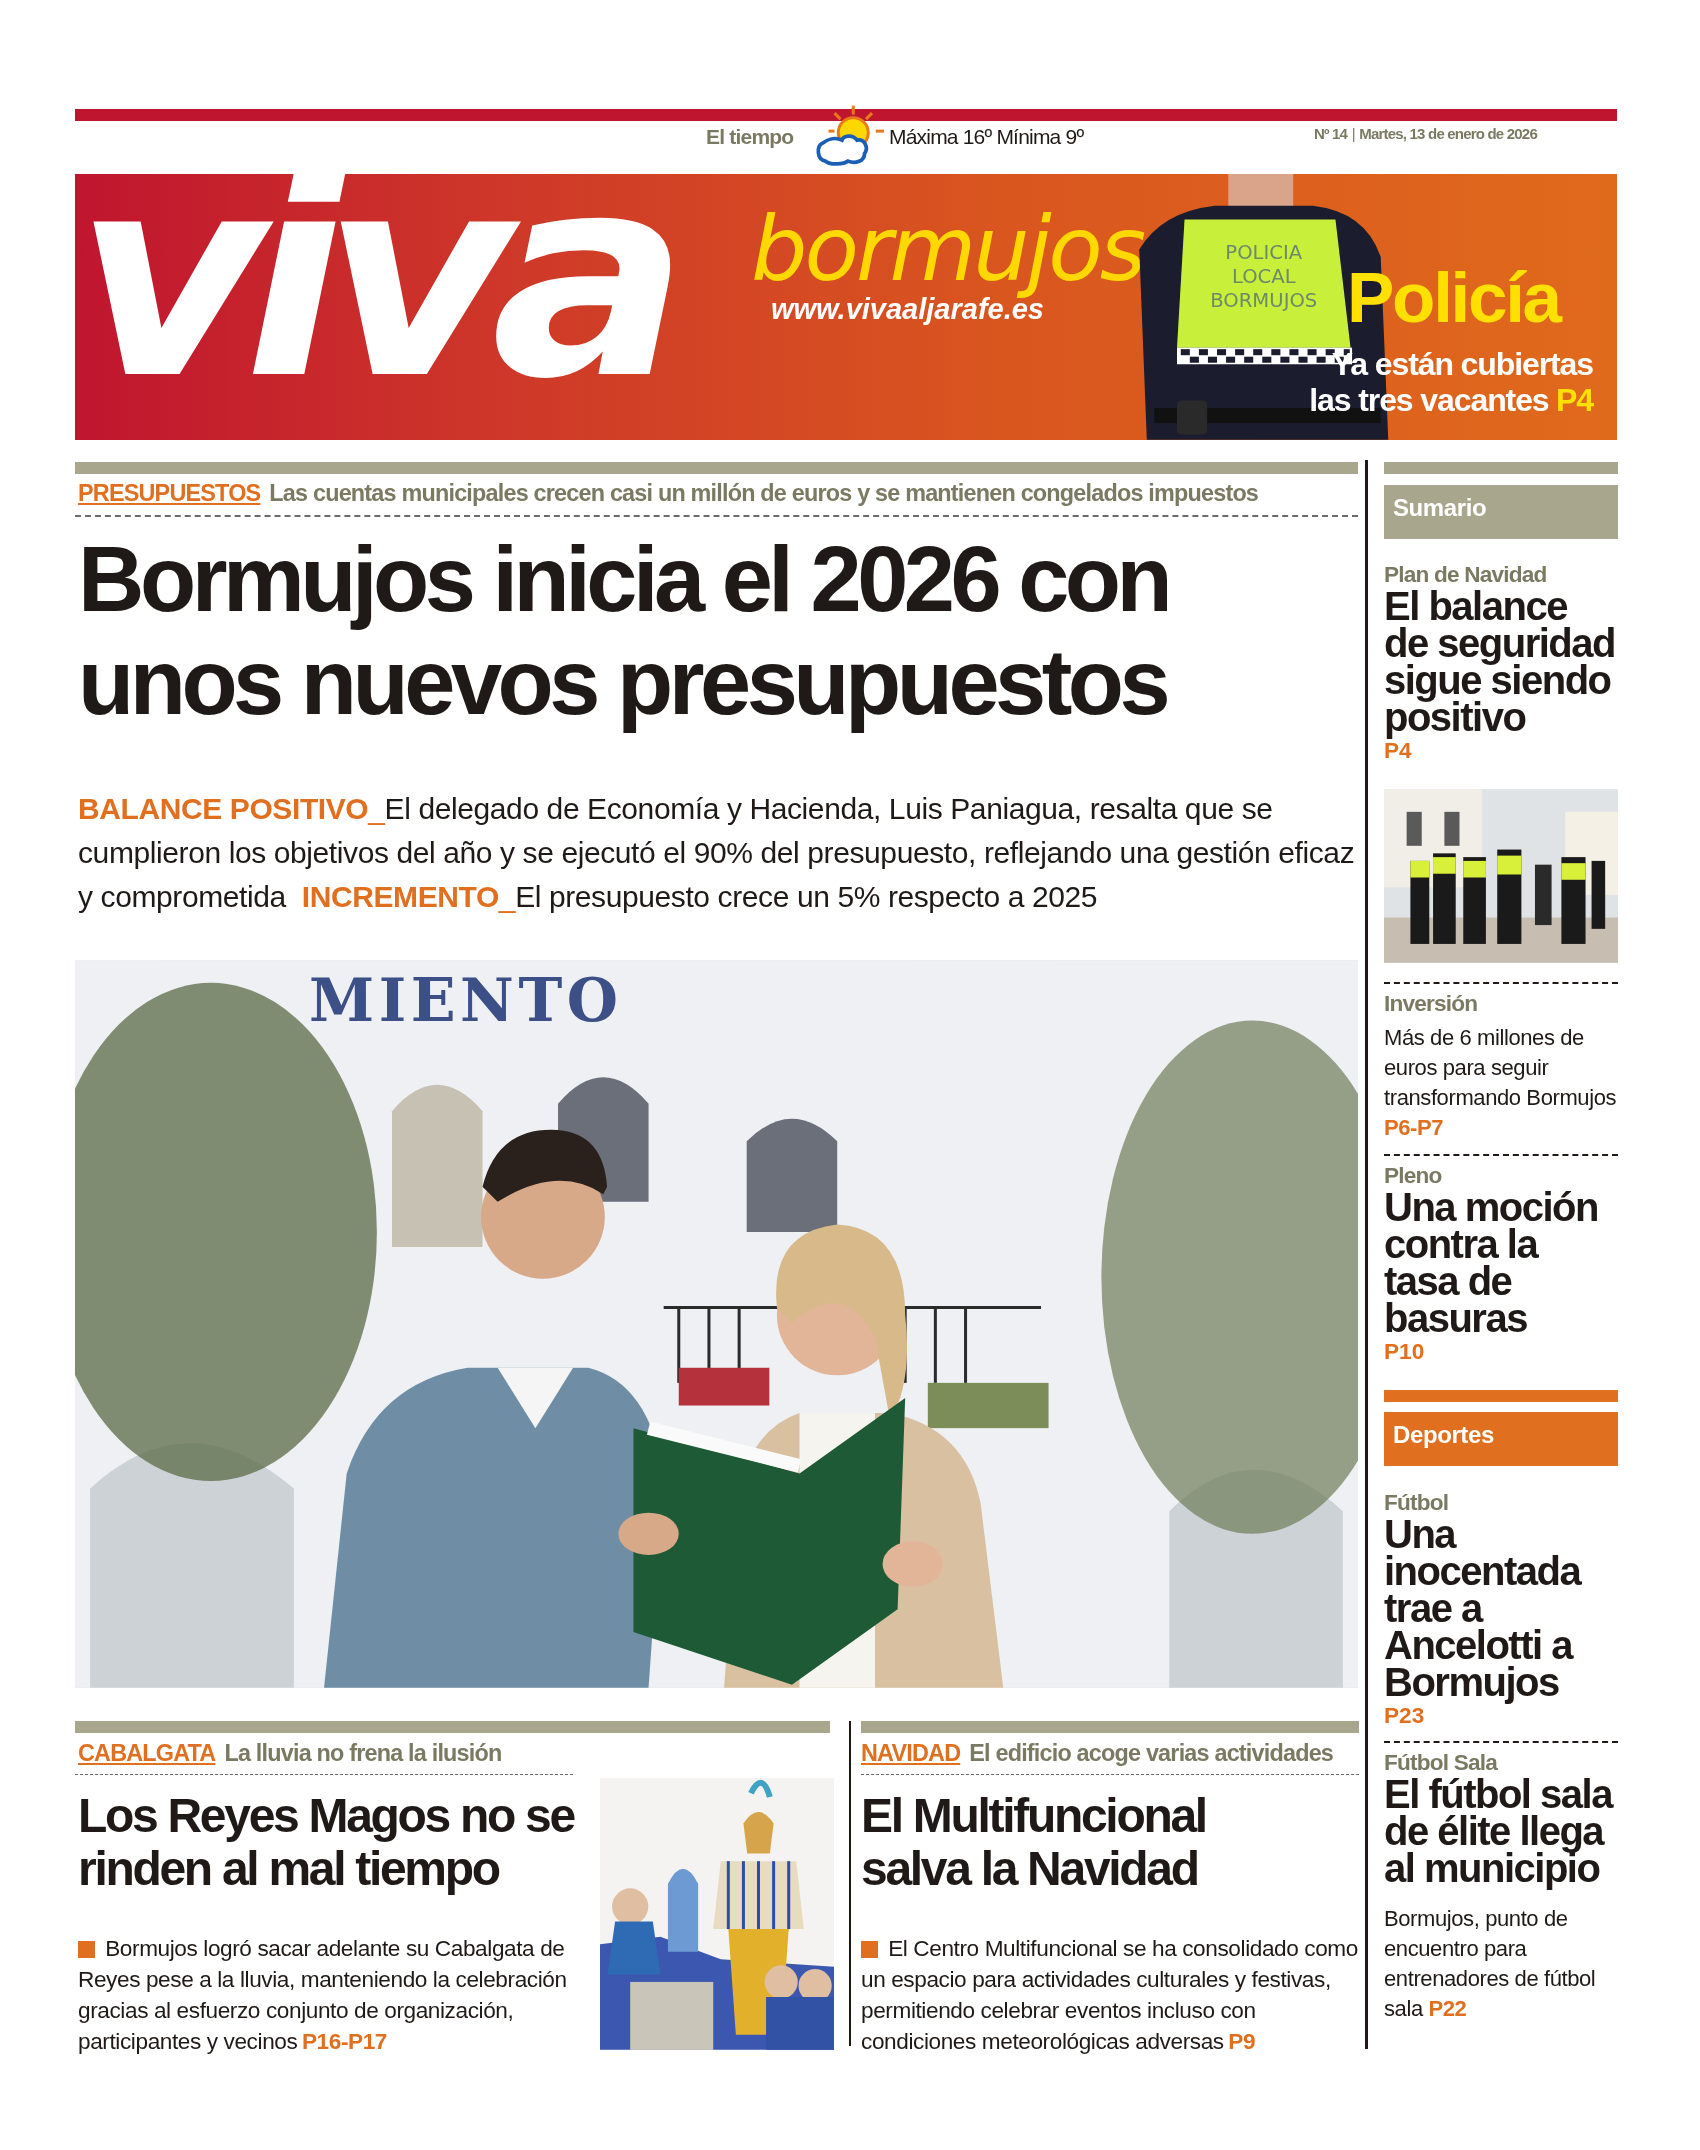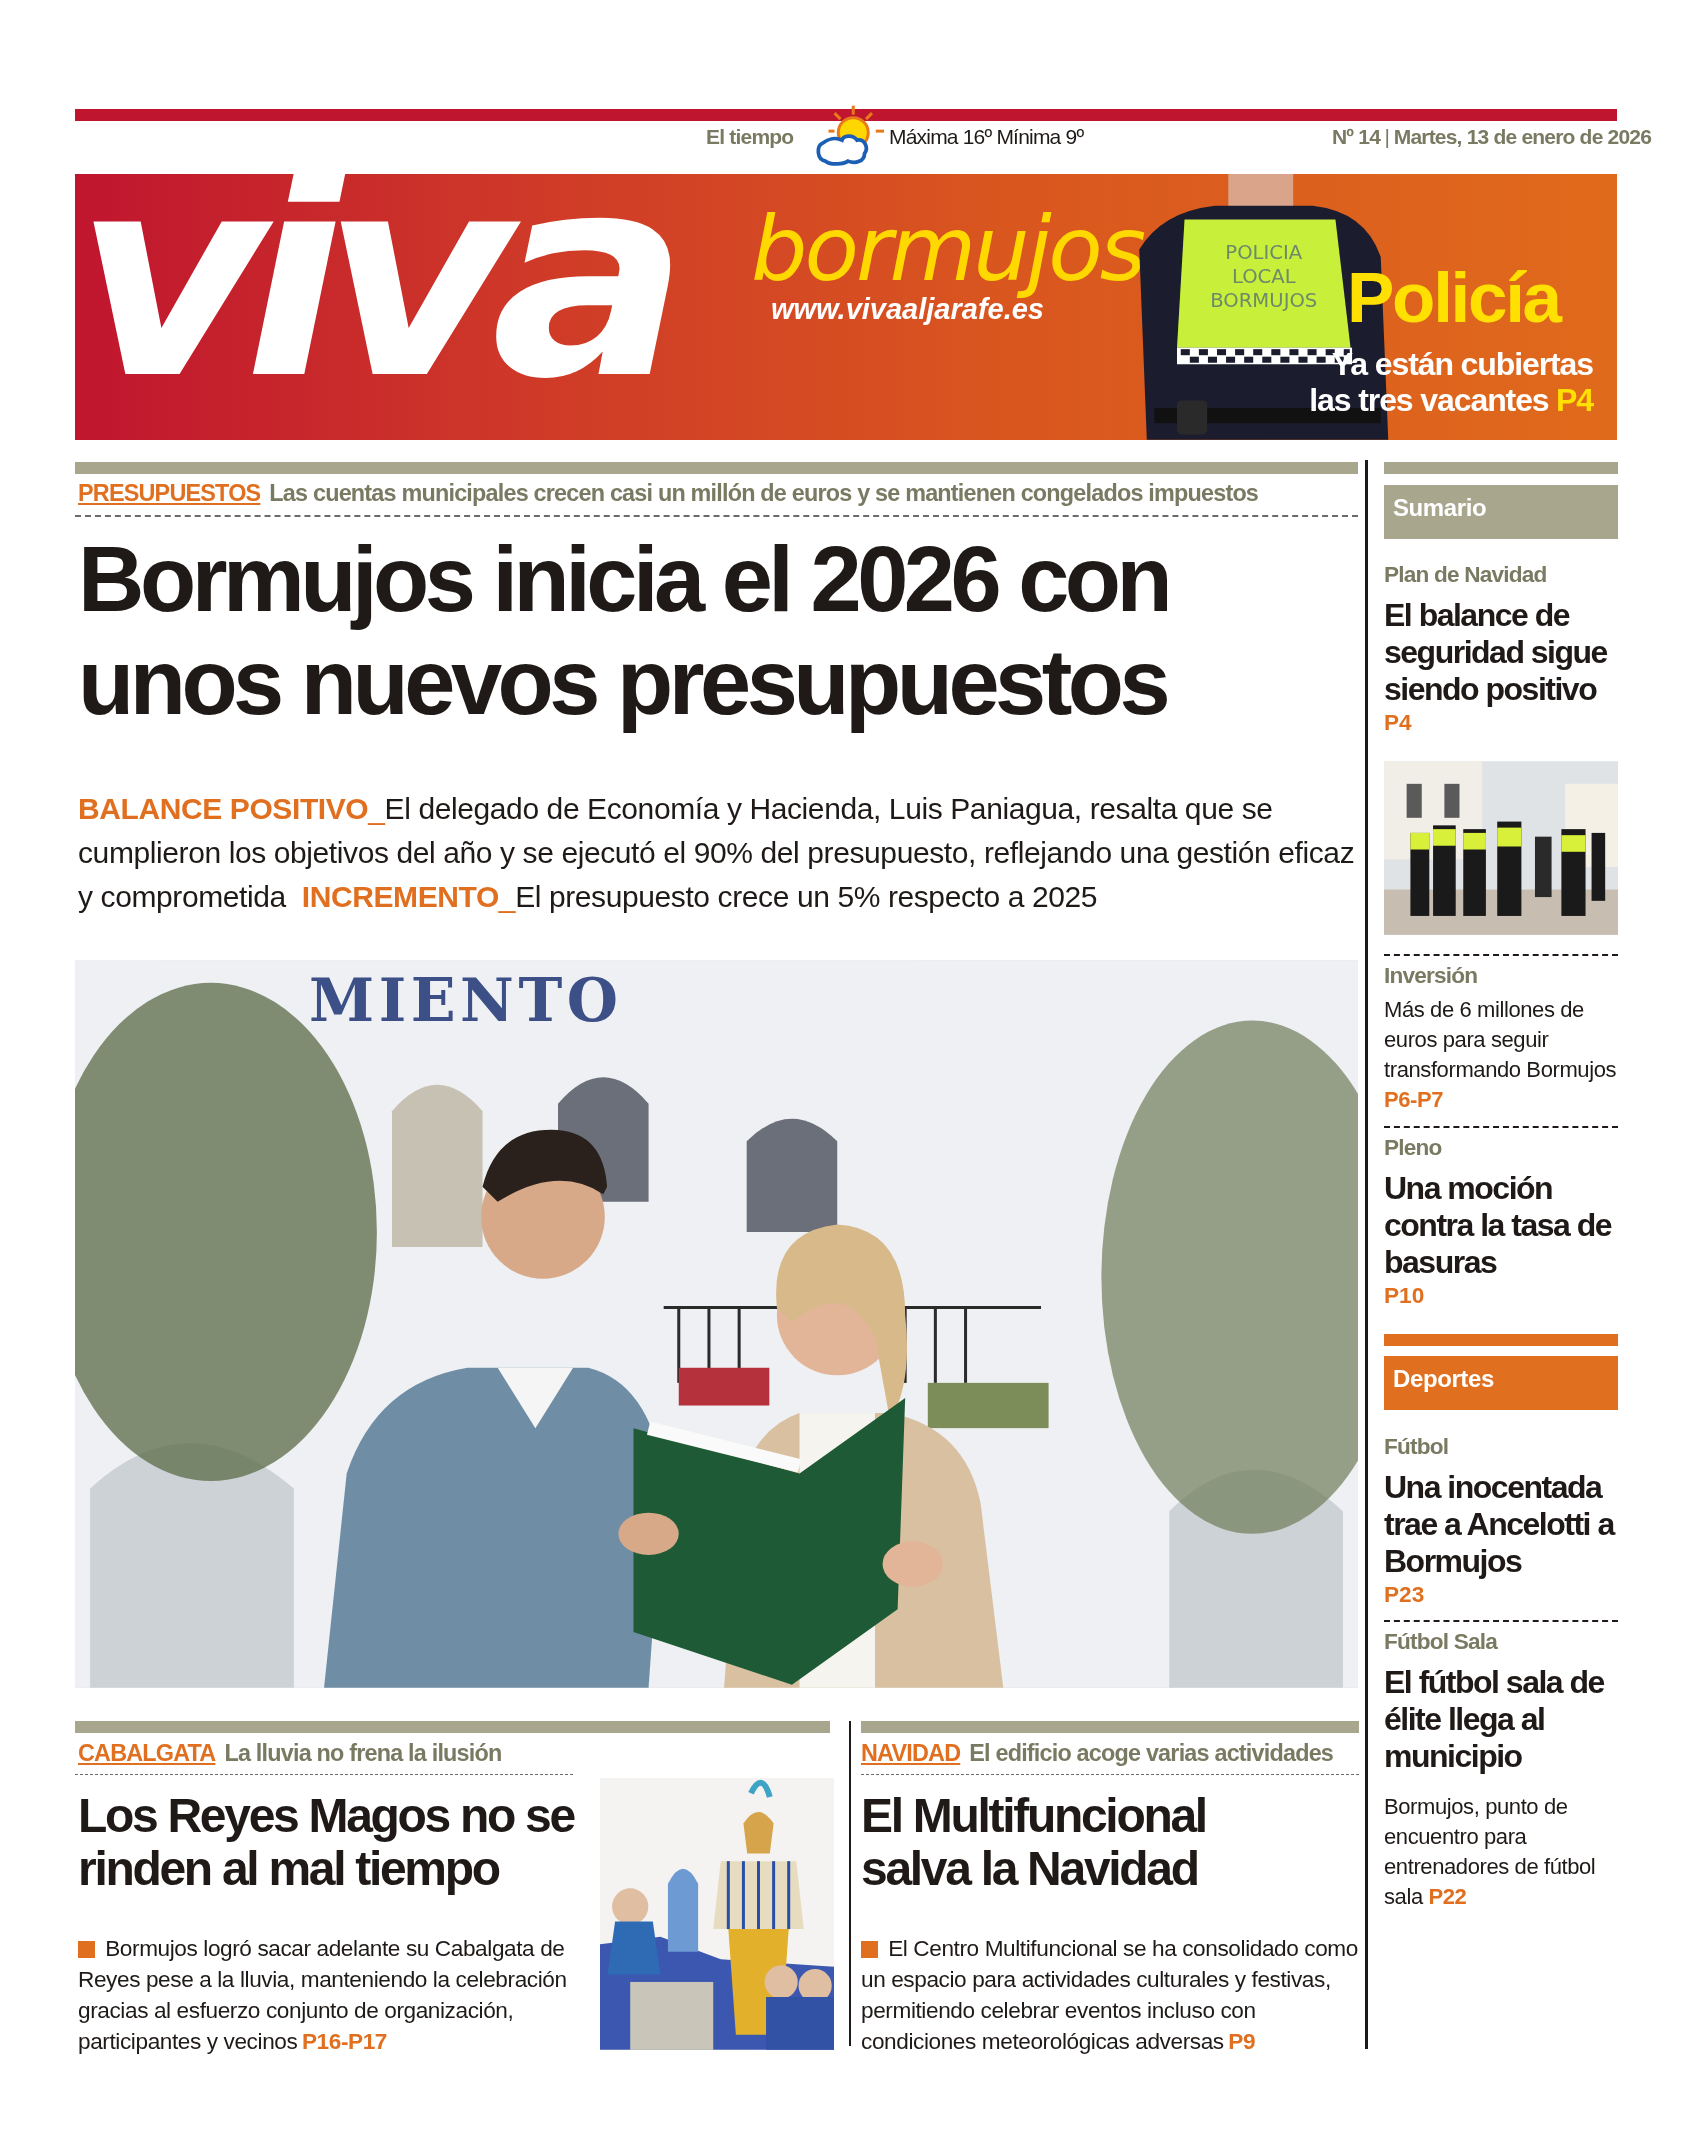--- a/index.html
+++ b/index.html
@@ -5,21 +5,21 @@
   * { box-sizing: border-box; margin: 0; padding: 0; }
   html, body { width: 1700px; height: 2151px; background: #fff; overflow: hidden; }
   body { position: relative; font-family: "Liberation Sans", sans-serif; color: #1f1a17; }
   .abs { position: absolute; }
 
   
   .top-rule { left: 75px; top: 109px; width: 1542px; height: 12px; background: #c0152f; }
   .weather-label { left: 706px; top: 125px; font-size: 21px; font-weight: bold; color: #7a7a63; letter-spacing: -0.8px; font-family: "Liberation Sans Narrow", "Liberation Sans", sans-serif; }
   .weather-icon { left: 812px; top: 104px; width: 75px; height: 64px; }
   .weather-temps { left: 889px; top: 125px; font-size: 21px; color: #1f1a17; letter-spacing: -0.8px; }
-  .issue-info { left: 1314px; top: 125px; font-size: 21px; font-weight: bold; color: #7a7a63; letter-spacing: -0.8px; margin-left: 18px; }
+  .issue-info { left: 1314px; top: 125px; font-size: 15px; font-weight: bold; color: #7a7a63; letter-spacing: -0.8px; }
   .issue-info .sep { font-weight: normal; margin: 0 4.5px; }
 
   
   .masthead { left: 75px; top: 174px; width: 1542px; height: 266px;
     background: linear-gradient(90deg, #c0152f 0%, #cf3a28 30%, #d9561f 60%, #e06a1c 100%); overflow: hidden; }
   .logo { position: absolute; left: 0px; top: -36px; font-family: "DejaVu Sans", sans-serif; font-weight: bold; font-style: italic;
     font-size: 279px; letter-spacing: -21px; color: #fff; line-height: 1; transform: scaleX(1.05); transform-origin: left; }
   .town { position: absolute; left: 676px; top: 22.6px; font-size: 89px; color: #ffd800; font-style: italic; letter-spacing: -3px; font-family: "DejaVu Sans", sans-serif; }
   .web { position: absolute; left: 696px; top: 119px; font-size: 29px; color: #fff; font-weight: bold; font-style: italic; }
   .police-photo { position: absolute; left: 1019px; top: -53px; width: 332px; height: 319px; }
@@ -51,21 +51,21 @@
   
   .sidebar { left: 1384px; top: 462px; width: 234px; }
   .side-header { height: 54px; color: #fff; font-size: 24px; font-weight: bold; padding: 9px 9px; letter-spacing: -0.4px; }
   .side-header.grey { background: #a9a68e; }
   .side-header.orange { background: #e07020; }
   .side-rule { height: 12px; margin-bottom: 10.6px; }
   .side-rule.grey { background: #a9a68e; }
   .side-rule.orange { background: #e07020; }
   .side-item { margin-top: 6px; }
   .side-kicker { font-size: 22.6px; font-weight: bold; color: #7a7a63; letter-spacing: -0.8px; line-height: 27px; }
-  .side-title { font-size: 32px; font-weight: bold; color: #1f1a17; letter-spacing: -1.5px; line-height: 37px; margin-top: 9px; }
+  .side-title { font-size: 40px; font-weight: bold; color: #1f1a17; letter-spacing: -1.5px; line-height: 37px; }
   .side-desc { font-size: 22px; color: #1f1a17; line-height: 30px; letter-spacing: -0.4px; margin-top: 6px; }
   .side-pg { font-size: 22.6px; font-weight: bold; color: #e07020; line-height: 30px; }
   .side-dash { border-bottom: 2.3px dashed #1f1a17; margin: 10.6px 0 6px 0; }
   .side-photo { width: 234px; height: 174px; margin: 22.6px 0 16.6px 0; }
 </style>
 </head>
 <body>
 
 <div class="abs top-rule"></div>
 <div class="abs weather-label">El tiempo</div>

